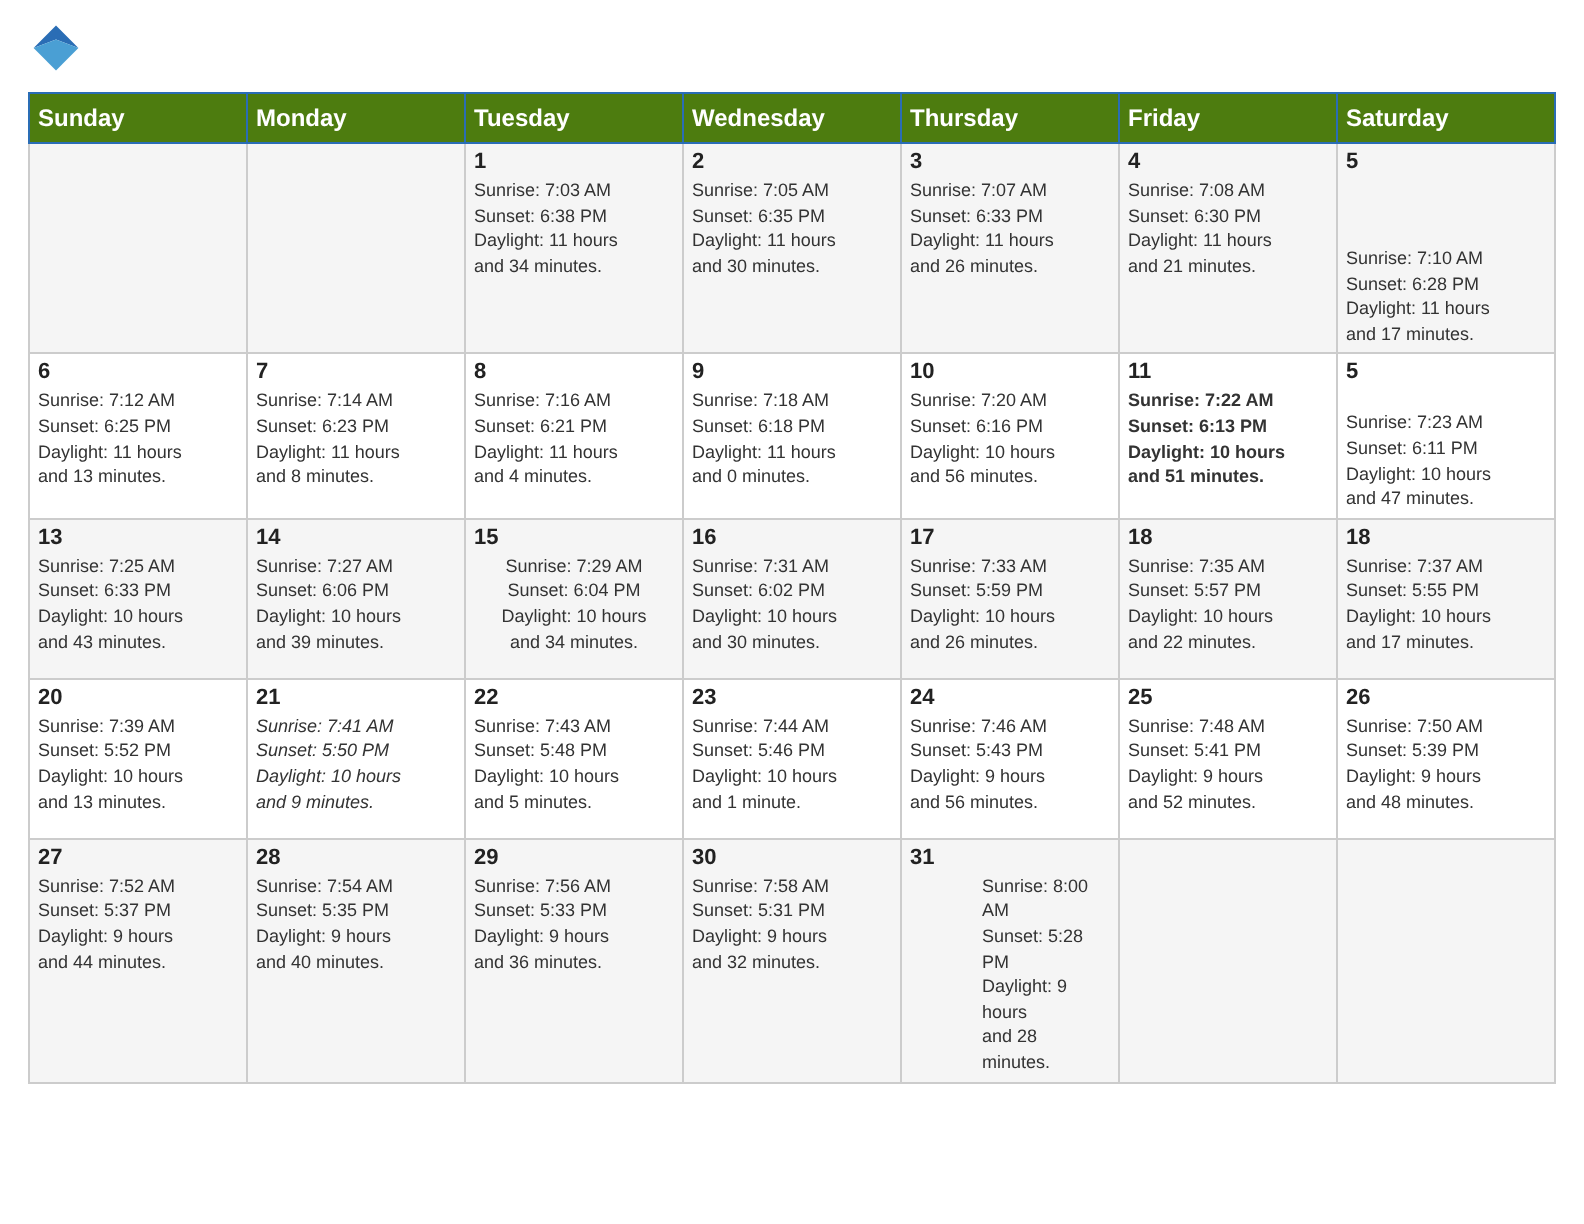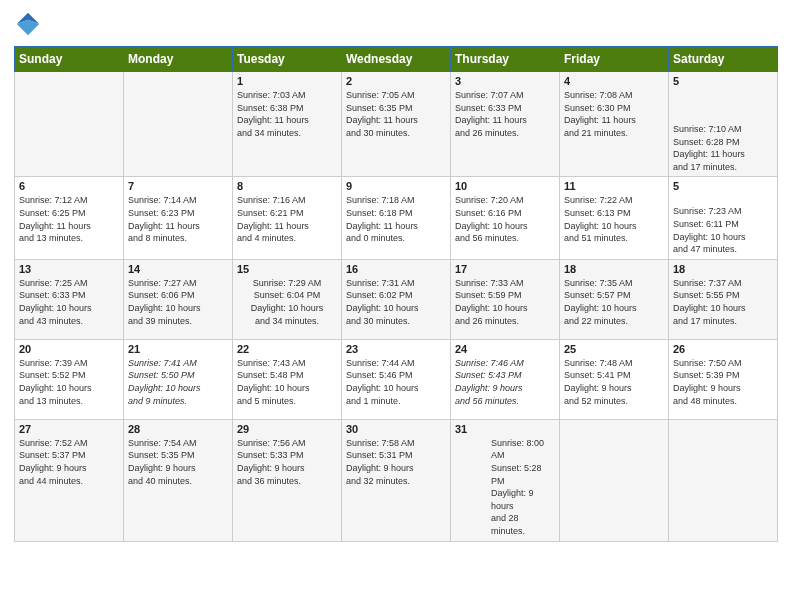--- a/index.html
+++ b/index.html
@@ -192,21 +192,21 @@
           </td>
           <td>
             <span class="day-num">10</span>
             <div class="cell-info" style="white-space: pre-line;">Sunrise: 7:20 AM
 Sunset: 6:16 PM
 Daylight: 10 hours
 and 56 minutes.</div>
           </td>
           <td>
             <span class="day-num">11</span>
-            <div class="cell-info" style="white-space: pre-line;">Sunrise: 7:22 AM
+            <div class="cell-info" style="white-space: pre-line; font-weight: bold;">Sunrise: 7:22 AM
 Sunset: 6:13 PM
 Daylight: 10 hours
 and 51 minutes.</div>
           </td>
           <td>
             <span class="day-num">5</span>
             <div class="cell-info" style="white-space: pre-line; margin-top: 13px;">Sunrise: 7:23 AM
 Sunset: 6:11 PM
 Daylight: 10 hours
 and 47 minutes.</div>
@@ -287,21 +287,21 @@
           </td>
           <td>
             <span class="day-num">23</span>
             <div class="cell-info" style="white-space: pre-line;">Sunrise: 7:44 AM
 Sunset: 5:46 PM
 Daylight: 10 hours
 and 1 minute.</div>
           </td>
           <td>
             <span class="day-num">24</span>
-            <div class="cell-info" style="white-space: pre-line; font-style: italic;">Sunrise: 7:46 AM
+            <div class="cell-info" style="white-space: pre-line;">Sunrise: 7:46 AM
 Sunset: 5:43 PM
 Daylight: 9 hours
 and 56 minutes.</div>
           </td>
           <td>
             <span class="day-num">25</span>
             <div class="cell-info" style="white-space: pre-line;">Sunrise: 7:48 AM
 Sunset: 5:41 PM
 Daylight: 9 hours
 and 52 minutes.</div>

